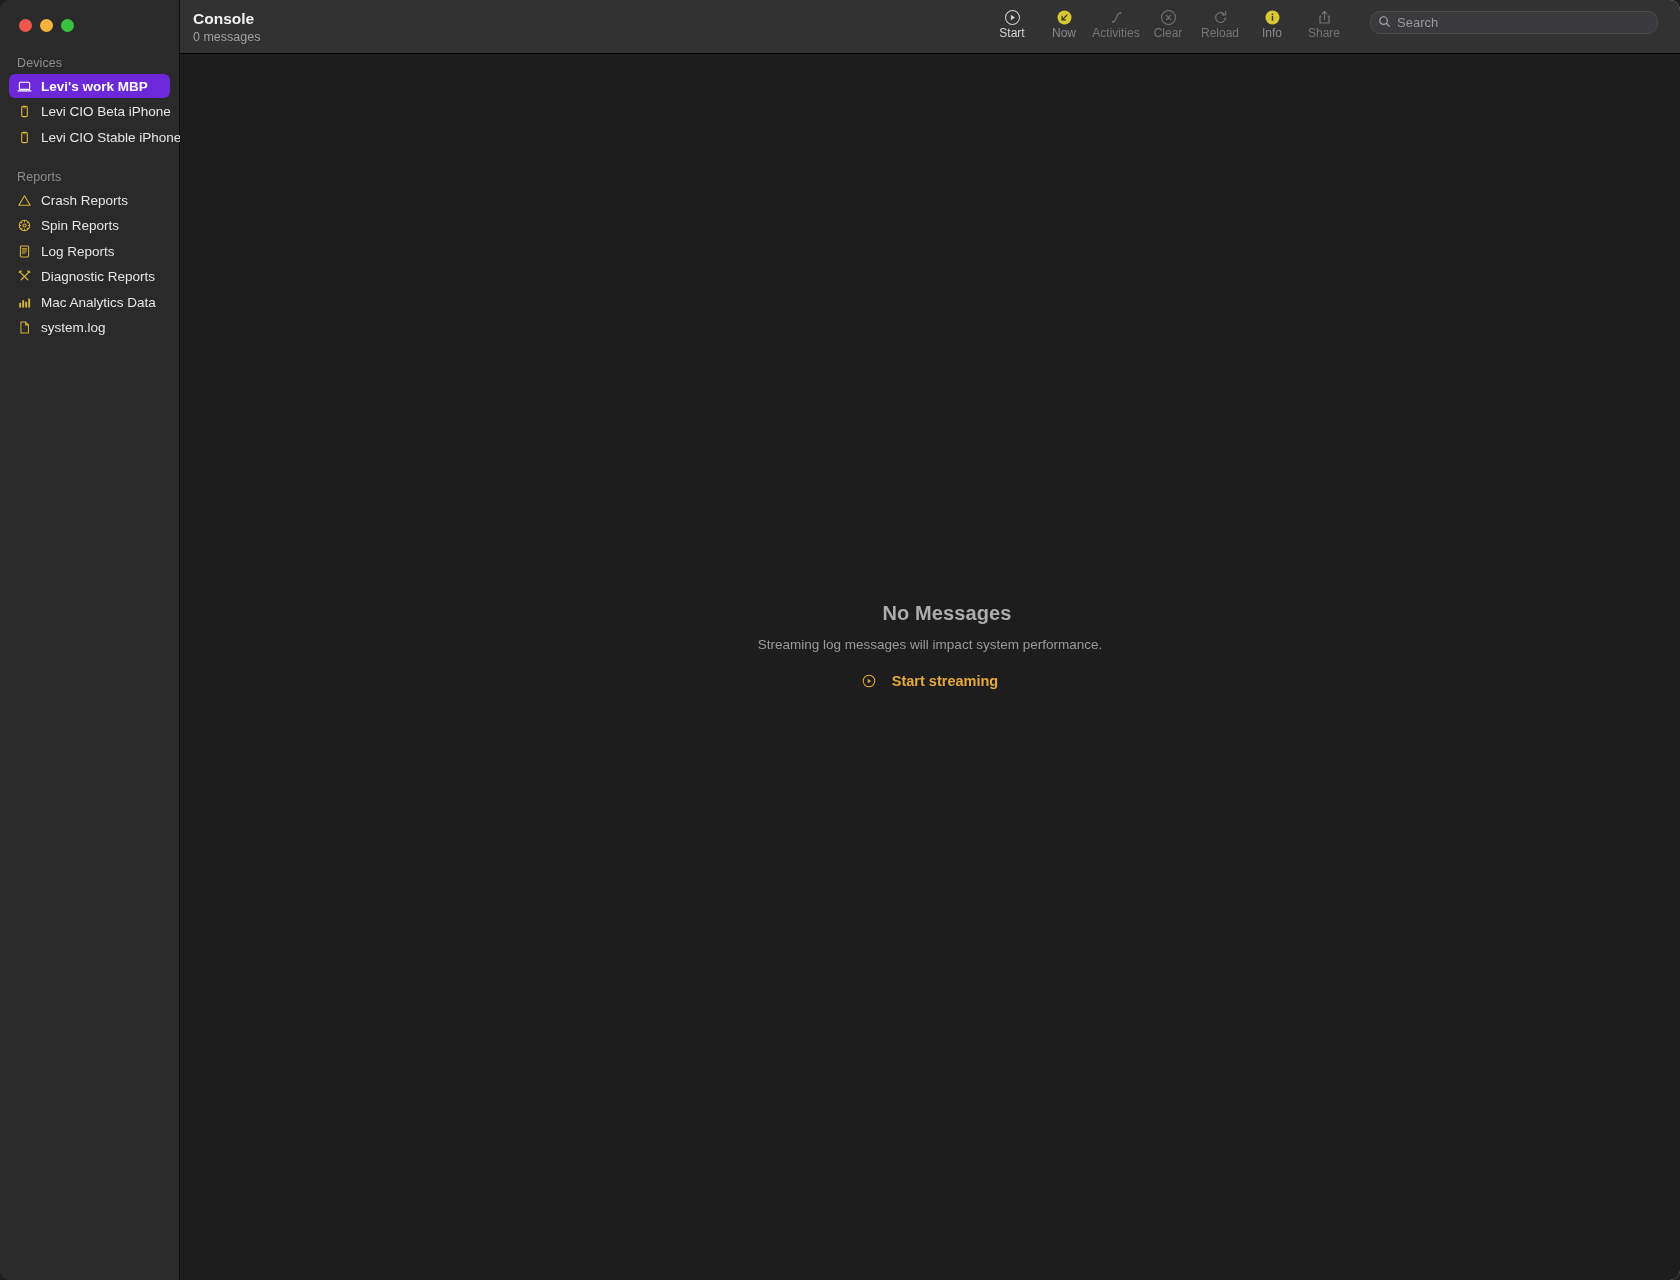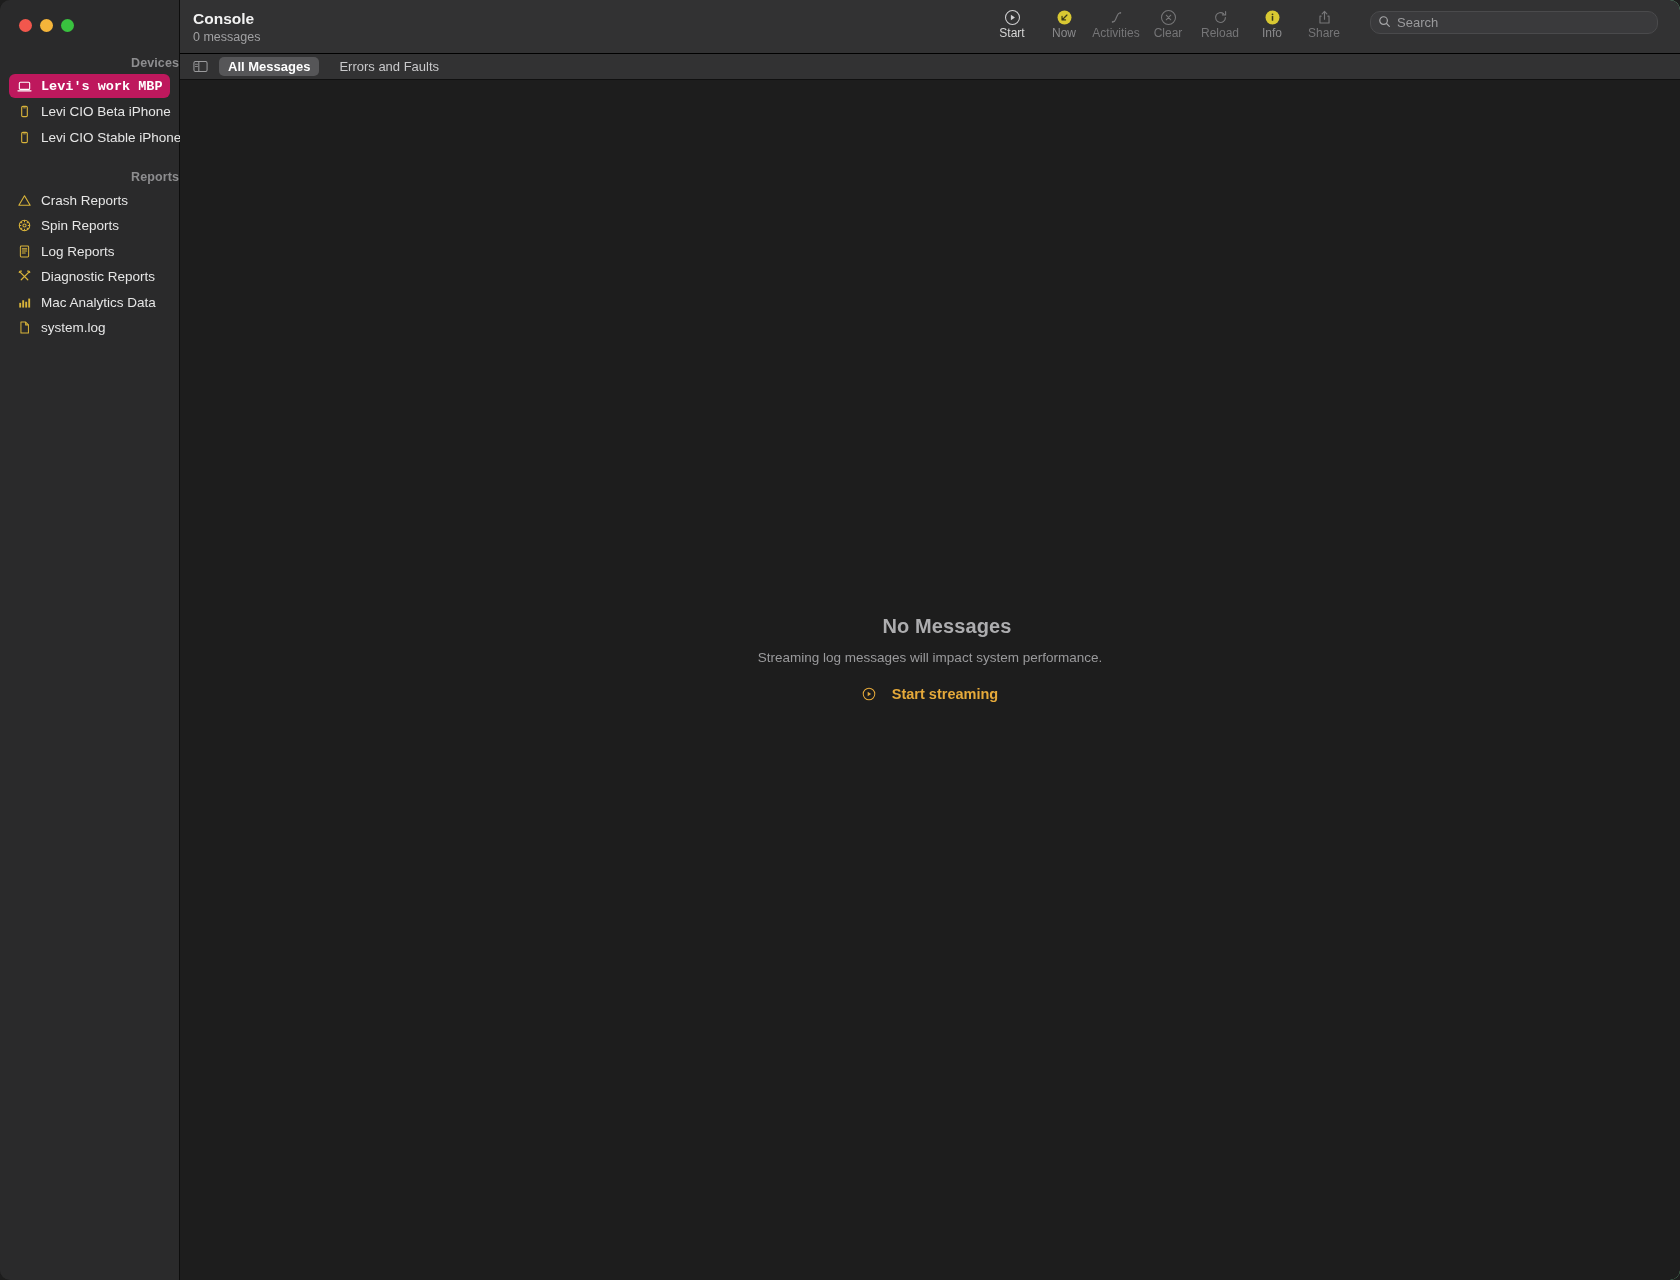--- a/index.html
+++ b/index.html
@@ -31,44 +31,42 @@
     padding:19px 0 0 19px;
   }
   .light { width:13px; height:13px; border-radius:50%; }
   .light.red    { background:#f2574d; }
   .light.yellow { background:#f5b53a; }
   .light.green  { background:#39c23f; }
 
   .section-header {
     font-size:12.5px;
     color:#8d8d8f;
-    font-weight:700;
+    font-weight:400;
     padding:0 0 4px 17px;
     letter-spacing:0.1px;
-    text-align:right;
   }
   #devices-header { margin-top:24px; }
   #reports-header { margin-top:21px; }
 
   .side-row {
     display:flex; align-items:center;
     gap:9px;
     height:24px;
     margin:0 9px;
     padding:0 8px;
     border-radius:6px;
     font-size:13.5px;
     color:#e6e6e6;
     white-space:nowrap;
   }
   .side-row.selected {
-    background:#be185d;
+    background:#6d28d9;
     color:#ffffff;
     font-weight:600;
-    font-family:Liberation Mono, monospace;
   }
   .side-icon {
     width:15px; height:15px;
     flex:0 0 15px;
     display:flex; align-items:center; justify-content:center;
   }
   .side-icon svg { display:block; }
   .list-gap { height:1.5px; }
 
   
@@ -392,31 +390,20 @@
           <svg width="13" height="13" viewBox="0 0 14 14" fill="none" stroke="#a6a6a8" stroke-width="1.3" stroke-linecap="round">
             <circle cx="6" cy="6" r="4.1"></circle>
             <path d="M9.2 9.2l3 3"></path>
           </svg>
         </span>
         <input id="search-input" type="text" placeholder="Search" style="">
       </div>
 
     </div>
 
-    <div id="filter-bar">
-      <span style="display:flex;">
-        <svg width="15" height="13" viewBox="0 0 16 13" fill="none" stroke="#9a9a9c" stroke-width="1.1">
-          <rect x="1" y="1.2" width="14" height="10.6" rx="1.6"></rect>
-          <path d="M6.2 1.2v10.6"></path>
-          <path d="M2.6 4.1h2.2M2.6 6.5h2.2" stroke-linecap="round" stroke-width="0.9"></path>
-        </svg>
-      </span>
-      <span class="pill selected">All Messages</span>
-      <span class="pill">Errors and Faults</span>
-    </div>
 
     <div id="main">
       <div id="empty-state">
         <div id="empty-title">No Messages</div>
         <div id="empty-sub">Streaming log messages will impact system performance.</div>
         <div id="start-streaming">
           <span style="display:flex;">
             <svg width="14" height="14" viewBox="0 0 16 16" fill="none" stroke="#e5a93a" stroke-width="1.15">
               <circle cx="8" cy="8" r="6.6"></circle>
               <path d="M6.5 5.3l3.9 2.7-3.9 2.7z" fill="#e5a93a" stroke="none"></path>

